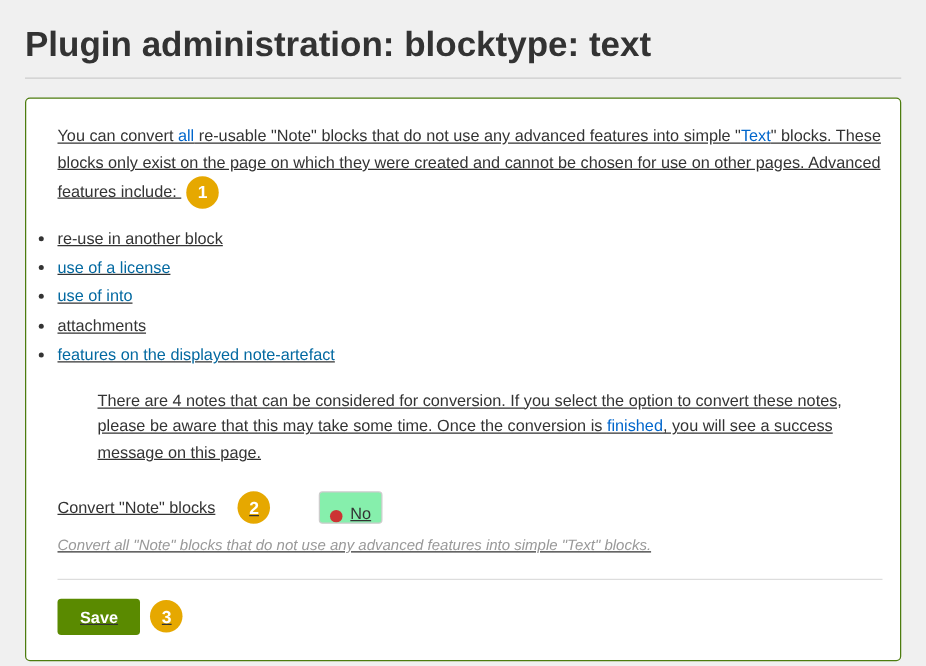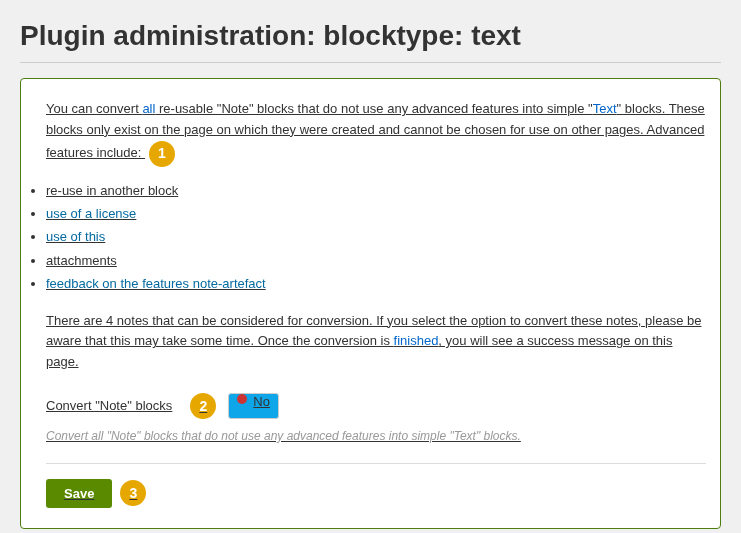--- a/index.html
+++ b/index.html
@@ -42,46 +42,48 @@
       line-height: 1.8;
     }
     .features-list li a {
       color: #0369a1;
       text-decoration: none;
     }
     .notes-info {
       line-height: 1.6;
       color: #333;
       margin-bottom: 20px;
+      margin-left: 32px;
     }
     .notes-info a {
       color: #0066cc;
       text-decoration: none;
     }
     .form-row {
       display: flex;
       align-items: center;
       margin-bottom: 10px;
       gap: 12px;
     }
     .form-label {
       font-size: 13px;
       color: #333;
     }
     .toggle-widget {
       display: flex;
-      align-items: flex-start;
+      align-items: flex-end;
       border: 1px solid #ccc;
       border-radius: 3px;
       overflow: hidden;
-      background: #0ea5e9;
+      background: #86efac;
       height: 26px;
       padding: 0 8px;
       gap: 6px;
       cursor: pointer;
+      margin-left: 27px;
     }
     .toggle-dot {
       width: 10px;
       height: 10px;
       border-radius: 50%;
       background: #cc3333;
       display: inline-block;
     }
     .toggle-label {
       font-size: 13px;
@@ -167,27 +169,27 @@
   </p>
 
   <ul class="features-list">
     <li>
       <span>re-use in another block</span>
     </li>
     <li>
       <a href="#">use of a license</a>
     </li>
     <li>
-      <a href="#">use of this</a>
+      <a href="#">use of into</a>
     </li>
     <li>
       <span>attachments</span>
     </li>
     <li>
-      <a href="#">feedback on the features note-artefact</a>
+      <a href="#">features on the displayed note-artefact</a>
     </li>
   </ul>
 
   <p class="notes-info">
     There are 4 notes that can be considered for conversion. If you select the option to convert these notes, please be aware that this may take some time. Once the conversion is <a href="#">finished</a>, you will see a success message on this page.
   </p>
 
   <div class="form-row">
     <span class="form-label">Convert "Note" blocks</span>
     <span class="badge">2</span>

